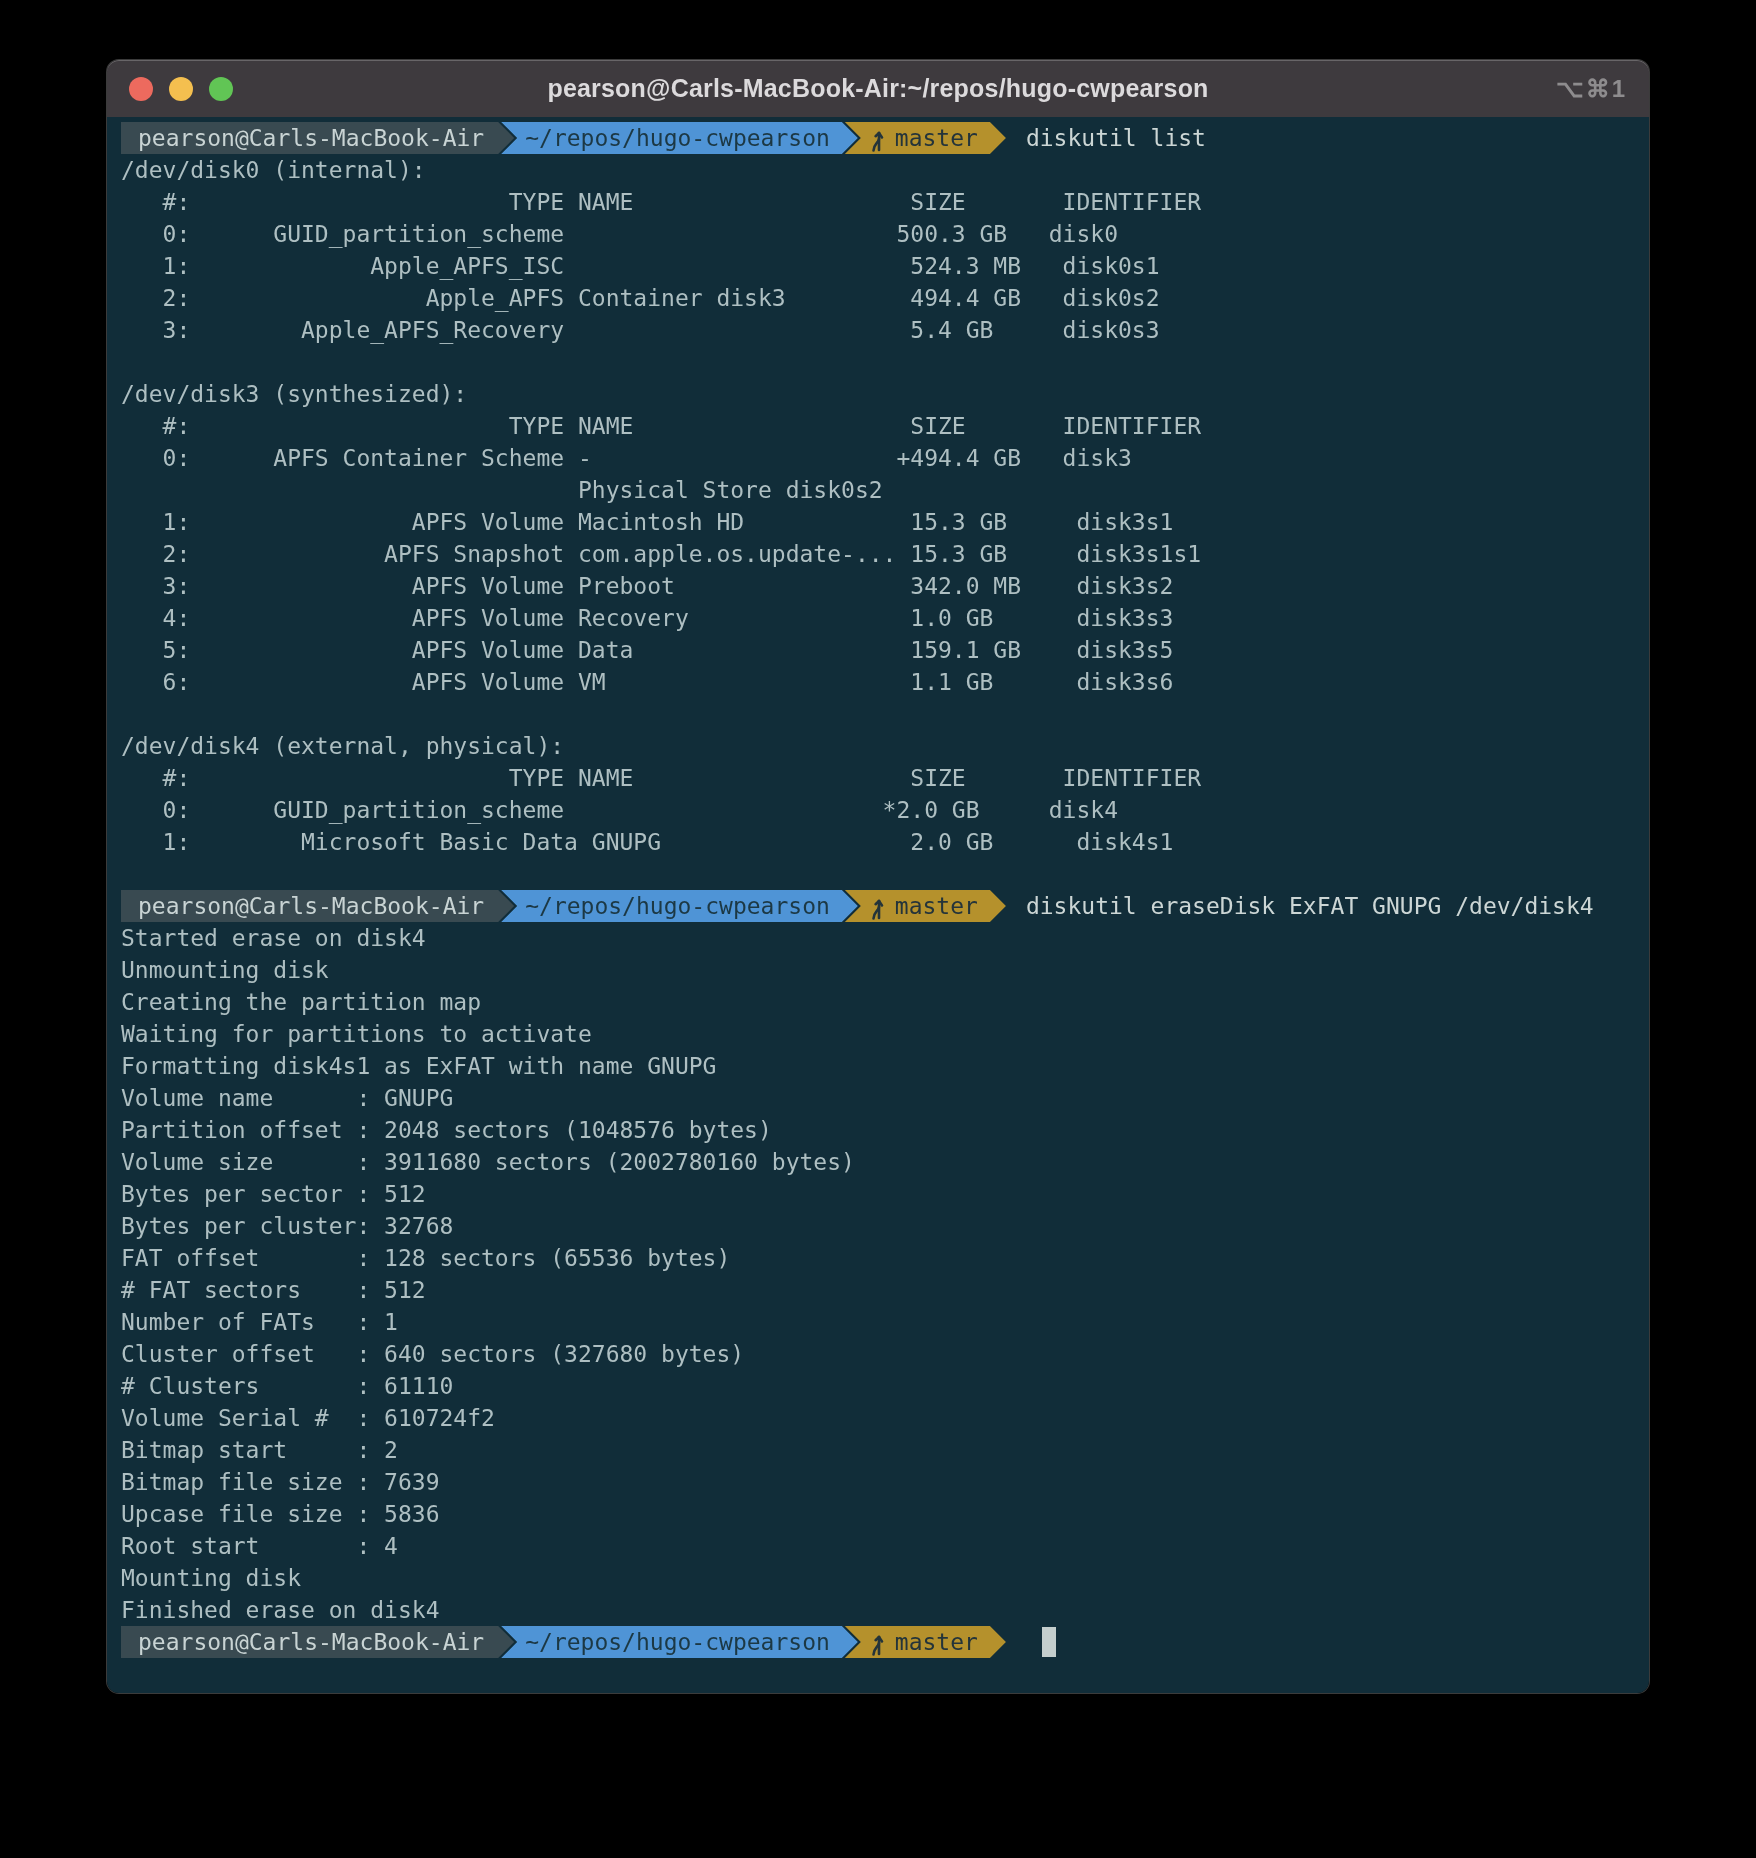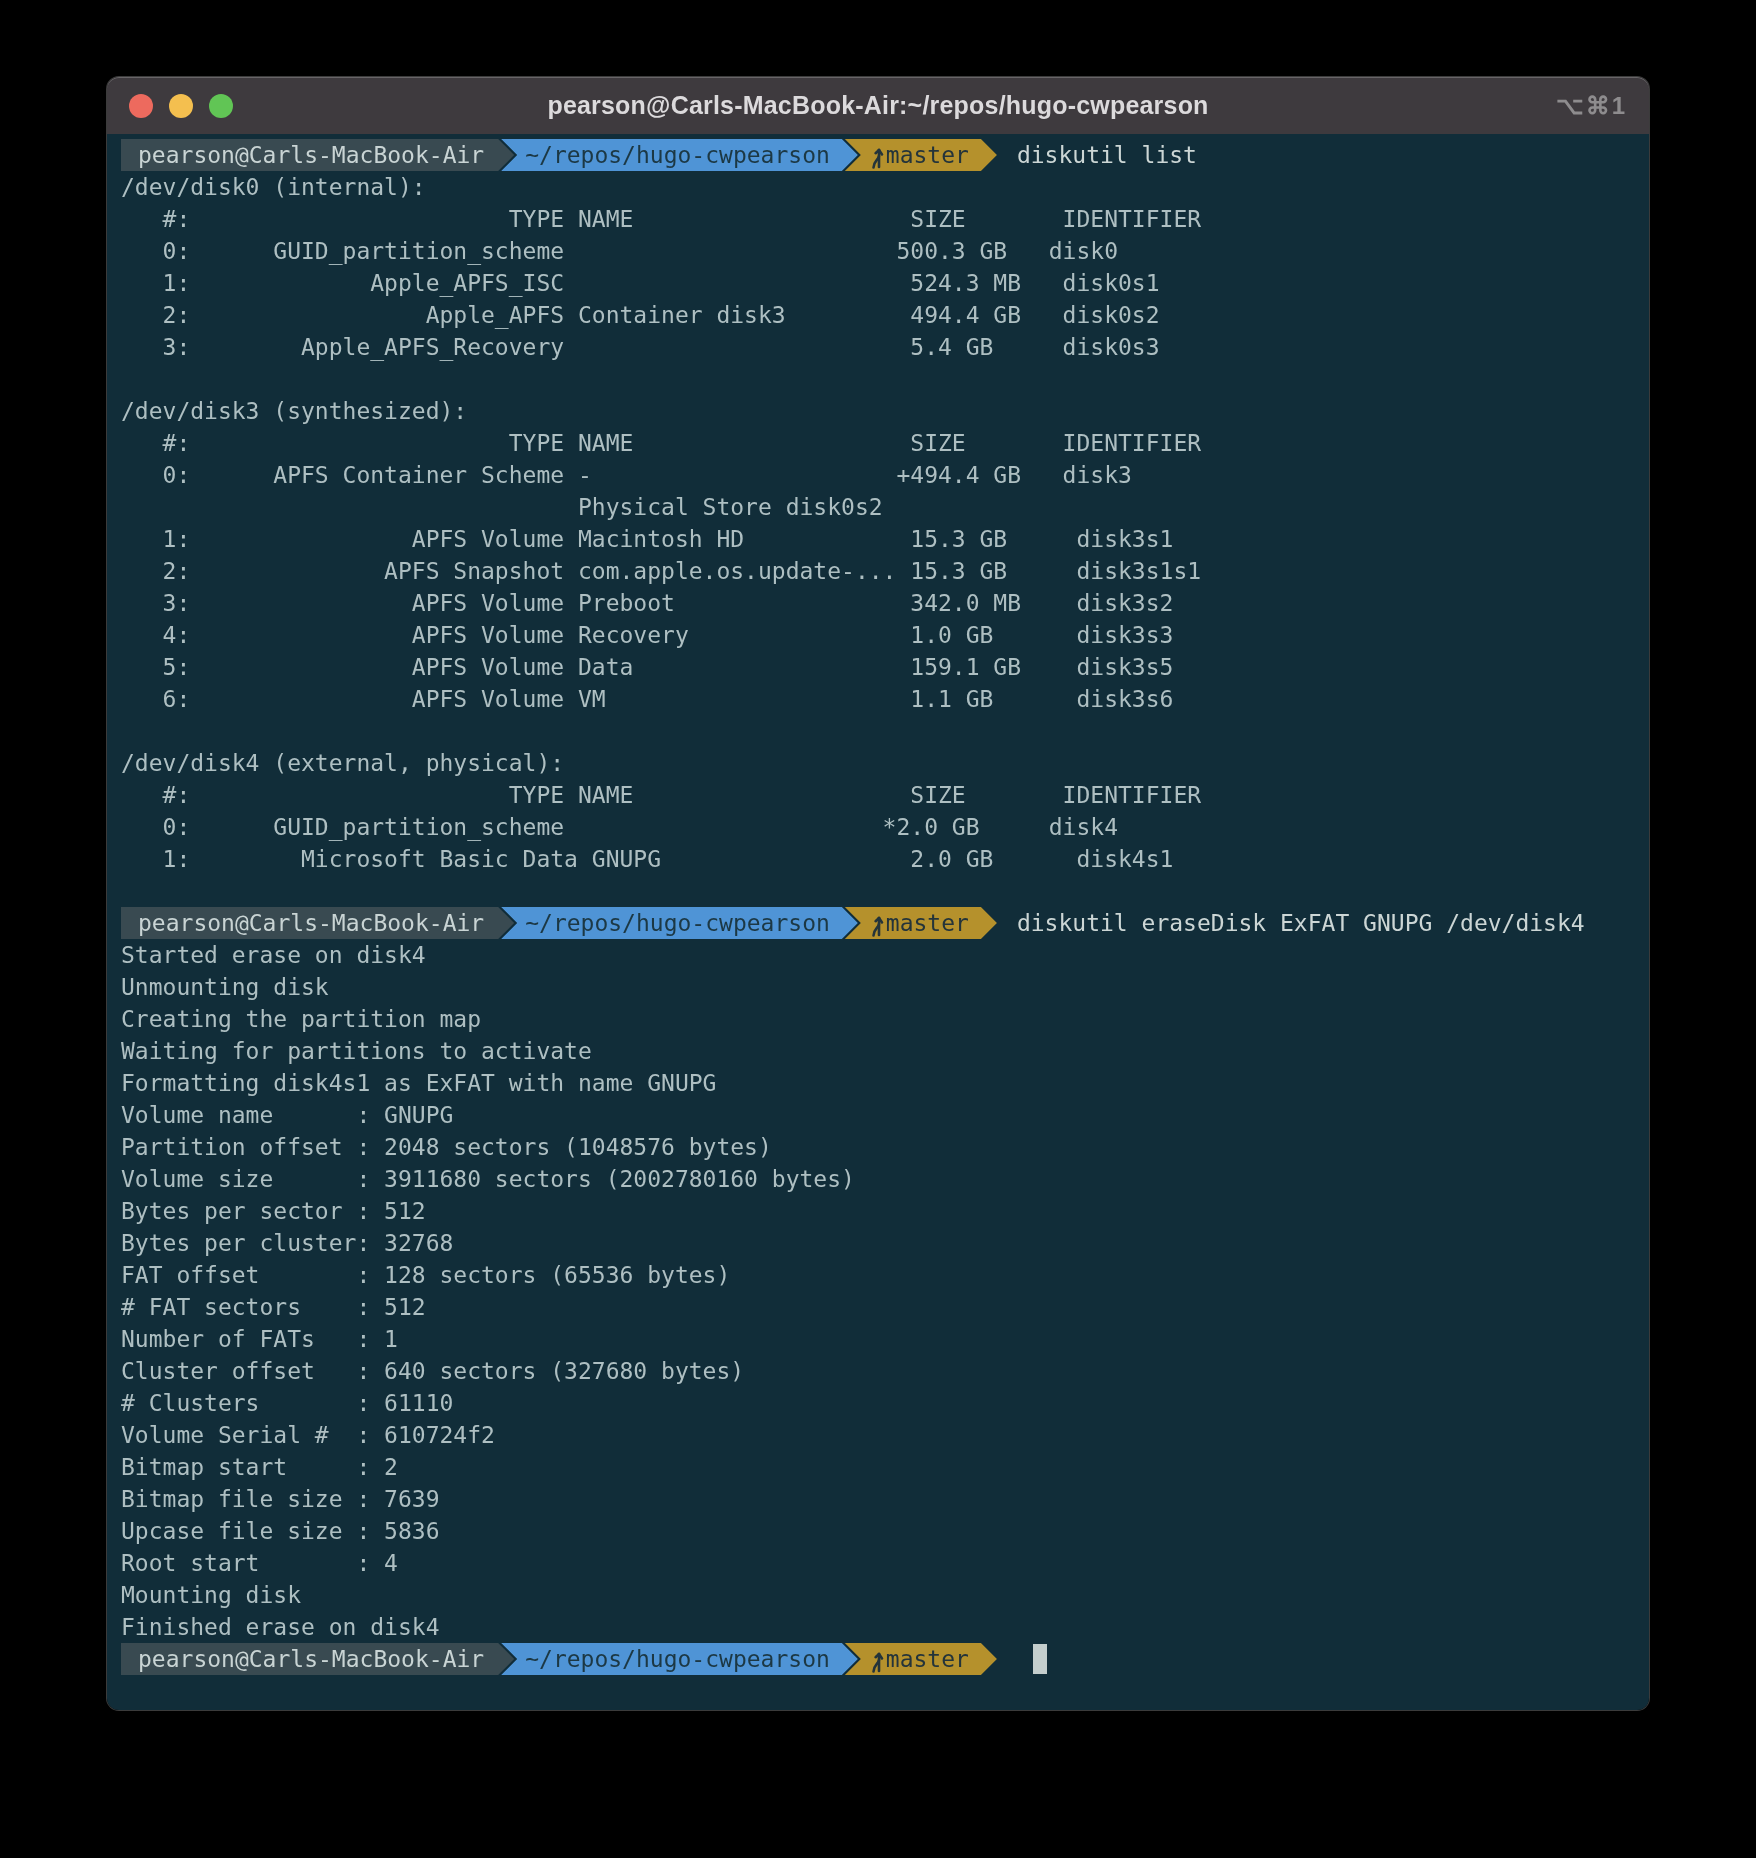--- a/index.html
+++ b/index.html
@@ -4,21 +4,21 @@
 <style>
   html,body{margin:0;padding:0;}
   body{
     width:1756px;height:1858px;
     background:#000;
     position:relative;
     font-family:"Liberation Sans", sans-serif;
     overflow:hidden;
   }
   .window{
-    position:absolute;left:107px;top:77px;width:1542px;height:1633px;
+    position:absolute;left:107px;top:60px;width:1542px;height:1633px;
     border-radius:12px;
     box-shadow:0 0 0 1px rgba(130,130,130,.45), 0 30px 90px rgba(0,0,0,.85);
   }
   .titlebar{
     height:57px;background:var(--titlebar-bg,#3e3a3e);
     border-radius:12px 12px 0 0;
     display:flex;align-items:center;justify-content:center;
     position:relative;
     box-shadow:inset 0 1px 0 rgba(255,255,255,.22);
   }
@@ -67,21 +67,21 @@
     clip-path:polygon(0 0, calc(100% - 16px) 0, 100% 50%, calc(100% - 16px) 100%, 0 100%, 16px 50%);
     z-index:2;
     text-align:right;
   }
   .seg-git{
     background:var(--segment-git-bg,#b5912c);
     color:#24343a;
     margin-left:-13px;
     padding:0 28px 0 22px;
     clip-path:polygon(0 0, calc(100% - 16px) 0, 100% 50%, calc(100% - 16px) 100%, 0 100%, 16px 50%);
-    display:flex;align-items:center;
+    display:flex;gap:9px;align-items:center;
     z-index:3;
   }
   .branch-svg{display:block;flex:none;}
   .cmd{
     margin-left:20px;white-space:pre;
     color:var(--command-text,#ccd6d5);
   }
   .cursor{
     width:14px;height:30px;margin-left:16px;flex:none;
     background:var(--cursor,#c4cecd);

